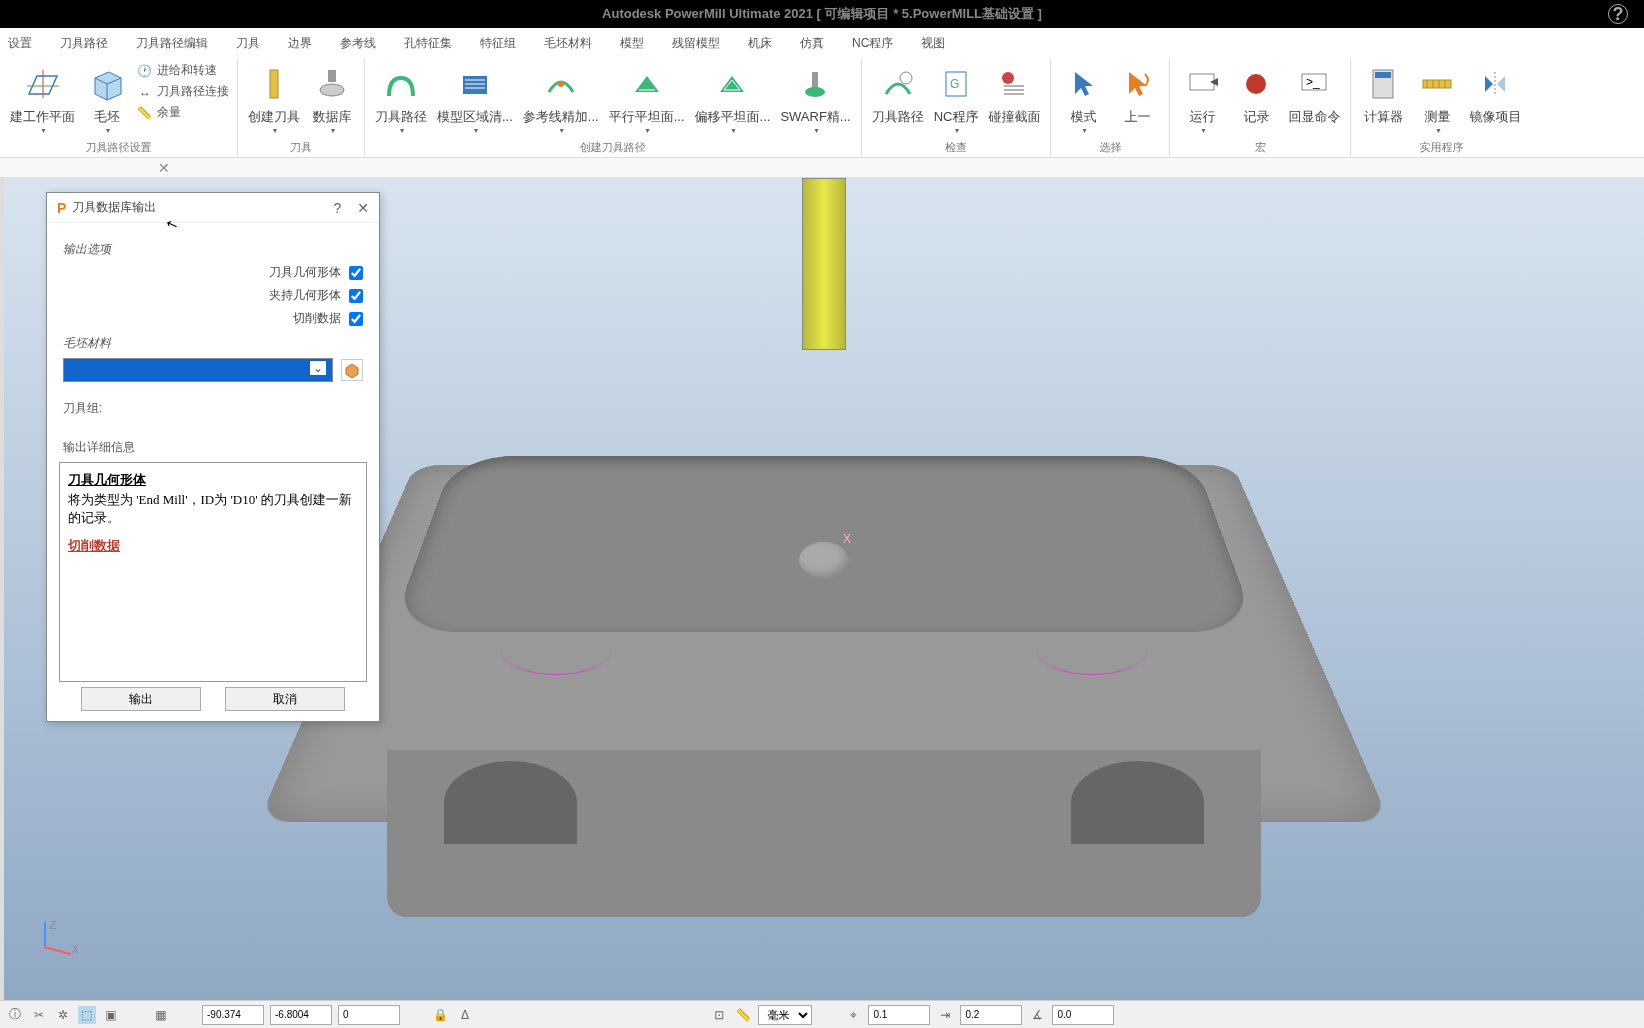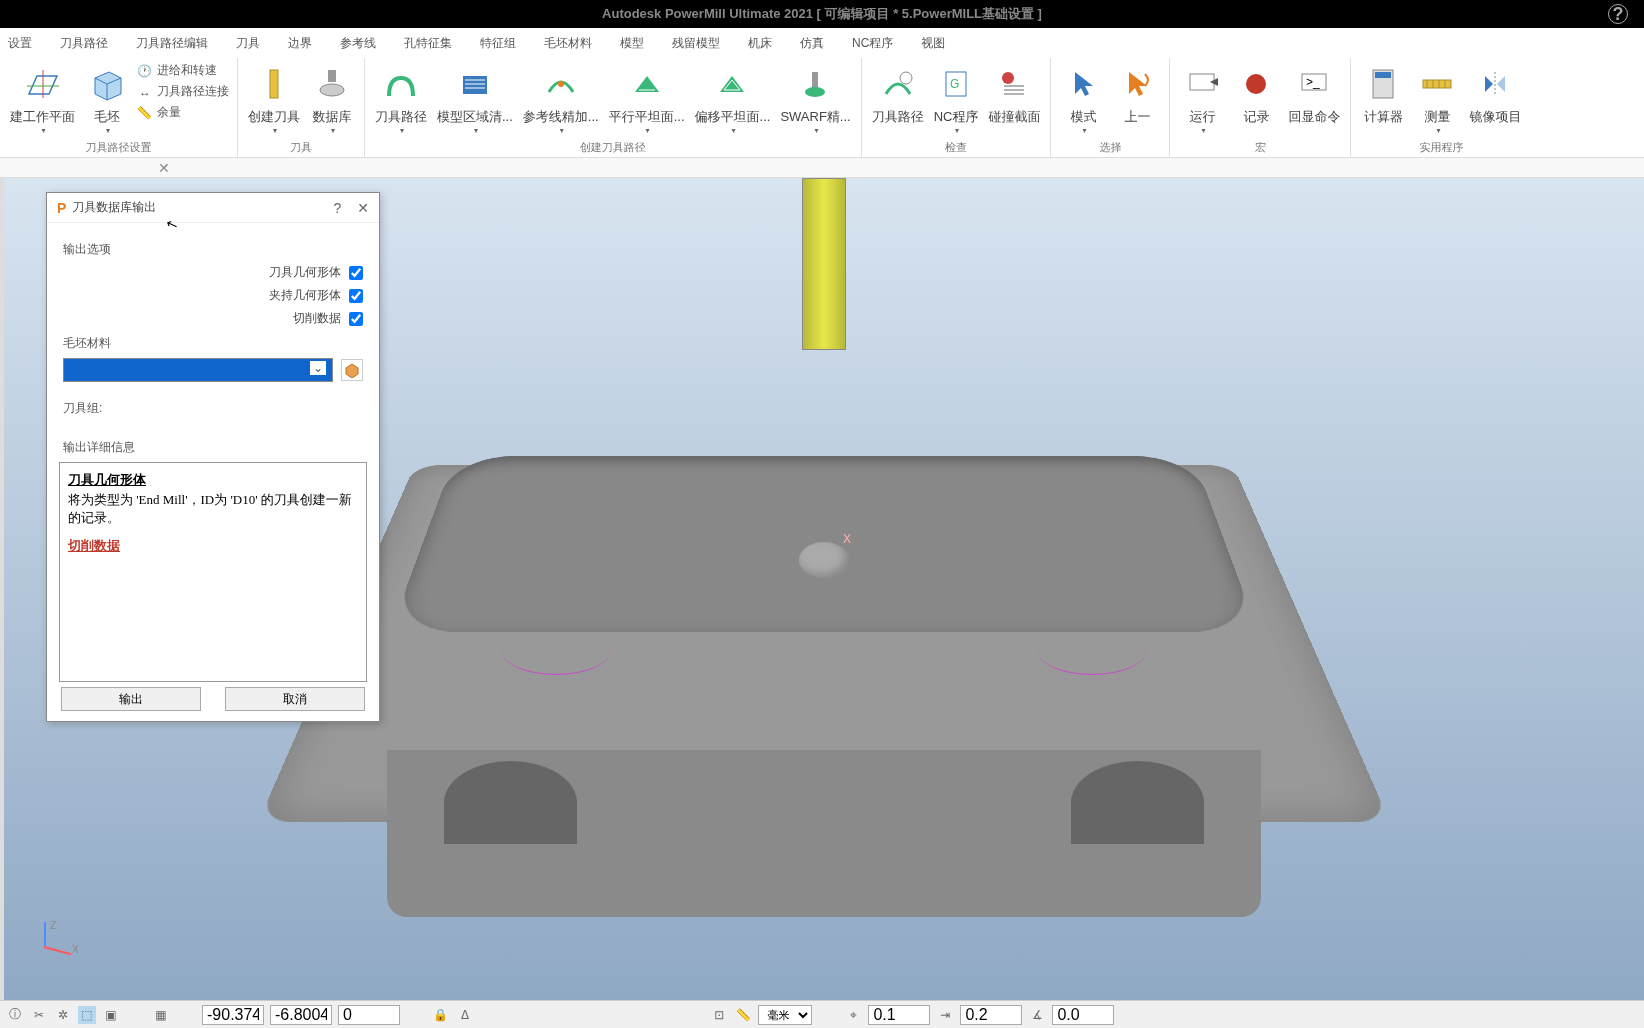--- a/index.html
+++ b/index.html
@@ -53,48 +53,48 @@
     .axis-indicator { position: absolute; left: 24px; bottom: 24px; width: 54px; height: 54px; }
     .axis-indicator .z-ax { position: absolute; left: 16px; top: 0; width: 2px; height: 24px; background: #4a90ff; }
     .axis-indicator .x-ax { position: absolute; left: 16px; top: 24px; width: 28px; height: 2px; background: #ff5a5a; transform: rotate(15deg); transform-origin: left; }
     .axis-indicator .zl {position:absolute; left:22px; top:-2px; color:#888; font-size:10px;}
     .axis-indicator .xl {position:absolute; left:44px; top:22px; color:#888; font-size:10px;}
     
     
     .bottom-bar { position: absolute; bottom: 0; left: 0; right: 0; height: 28px; background: #f0f0f0; border-top: 1px solid #ccc; display: flex; align-items: center; padding: 0 6px; gap: 6px; }
     .bb-icons { display: flex; gap: 6px; }
     .bb-icon { width: 18px; height: 18px; display: flex; align-items: center; justify-content: center; color: #666; cursor: pointer; }
-    .bb-input { width: 62px; height: 20px; border: 1px solid #aaa; background: #fff; padding: 0 4px; font-size: 16px; }
+    .bb-input { width: 62px; height: 20px; border: 1px solid #aaa; background: #fff; padding: 0 4px; font-size: 10px; }
     .bb-dropdown { width: 54px; height: 20px; border: 1px solid #aaa; background: #fff; padding: 0 4px; font-size: 11px; }
     .bb-sep { width: 20px; }
     
     
     .dialog { position: absolute; left: 46px; top: 192px; width: 334px; height: 530px; background: #fff; border: 1px solid #888; box-shadow: 2px 2px 8px rgba(0,0,0,0.2); }
     .dialog-title { height: 30px; display: flex; align-items: center; padding: 0 10px; border-bottom: 1px solid #eee; }
     .dialog-title .p-logo { color: #e67e22; font-weight: bold; font-size: 14px; margin-right: 6px; }
     .dialog-title .dt-text { flex: 1; color: #444; }
     .dialog-title .dt-help { margin-right: 16px; color: #666; cursor: pointer; font-size: 14px; }
     .dialog-title .dt-close { color: #666; cursor: pointer; font-size: 14px; }
     .dialog-body { padding: 12px 16px; }
-    .section-title { color: #555; margin: 6px 0; }
+    .section-title { color: #555; margin: 6px 0; font-style: italic; }
     .check-row { display: flex; justify-content: flex-end; align-items: center; gap: 8px; margin: 6px 0; }
     .check-row label { color: #444; }
     .check-row input { width: 14px; height: 14px; }
     .material-row { display: flex; align-items: center; gap: 8px; margin-top: 6px; }
     .material-select { flex: 1; height: 24px; background: #1066cc; border: 1px solid #888; color: #fff; position: relative; }
     .material-select::after { content: "⌄"; position: absolute; right: 6px; top: 2px; color: #fff; background: #fff; width: 16px; text-align: center; color: #555; }
     .material-icon { width: 22px; height: 22px; border: 1px solid #ccc; display: flex; align-items: center; justify-content: center; cursor: pointer; }
     .tool-group-label { margin-top: 18px; color: #555; }
     .detail-title { margin: 22px 0 6px 0; color: #555; }
     .detail-box { border: 1px solid #999; height: 220px; padding: 8px; margin: 0 -4px; overflow: auto; }
     .detail-box .h { font-weight: bold; text-decoration: underline; font-family: SimSun, serif; font-size: 13px; }
     .detail-box .t { font-family: SimSun, serif; font-size: 13px; margin: 2px 0 10px 0; }
     .detail-box .err { color: #c0392b; font-family: SimSun, serif; font-size: 13px; }
     .dialog-buttons { position: absolute; bottom: 10px; left: 0; right: 0; display: flex; justify-content: center; gap: 24px; }
-    .dialog-buttons button { width: 140px; height: 24px; background: #f0f0f0; border: 1px solid #aaa; cursor: pointer; }
+    .dialog-buttons button { width: 120px; height: 24px; background: #f0f0f0; border: 1px solid #aaa; cursor: pointer; }
     .cursor-ptr { position: absolute; left: 166px; top: 216px; font-size: 14px; color: #000; transform: rotate(-20deg); pointer-events: none; }
     
     .arc-m { position: absolute; border: 1.5px solid #d040d0; border-top: none; border-left: none; border-right: none; border-radius: 50%; width: 110px; height: 50px; }
   </style>
 </head>
 <body>
 
 <div class="title-bar">
   <span class="title">Autodesk PowerMill Ultimate 2021    [ 可编辑项目 * 5.PowerMILL基础设置 ]</span>
   <span class="help-icon">?</span>

